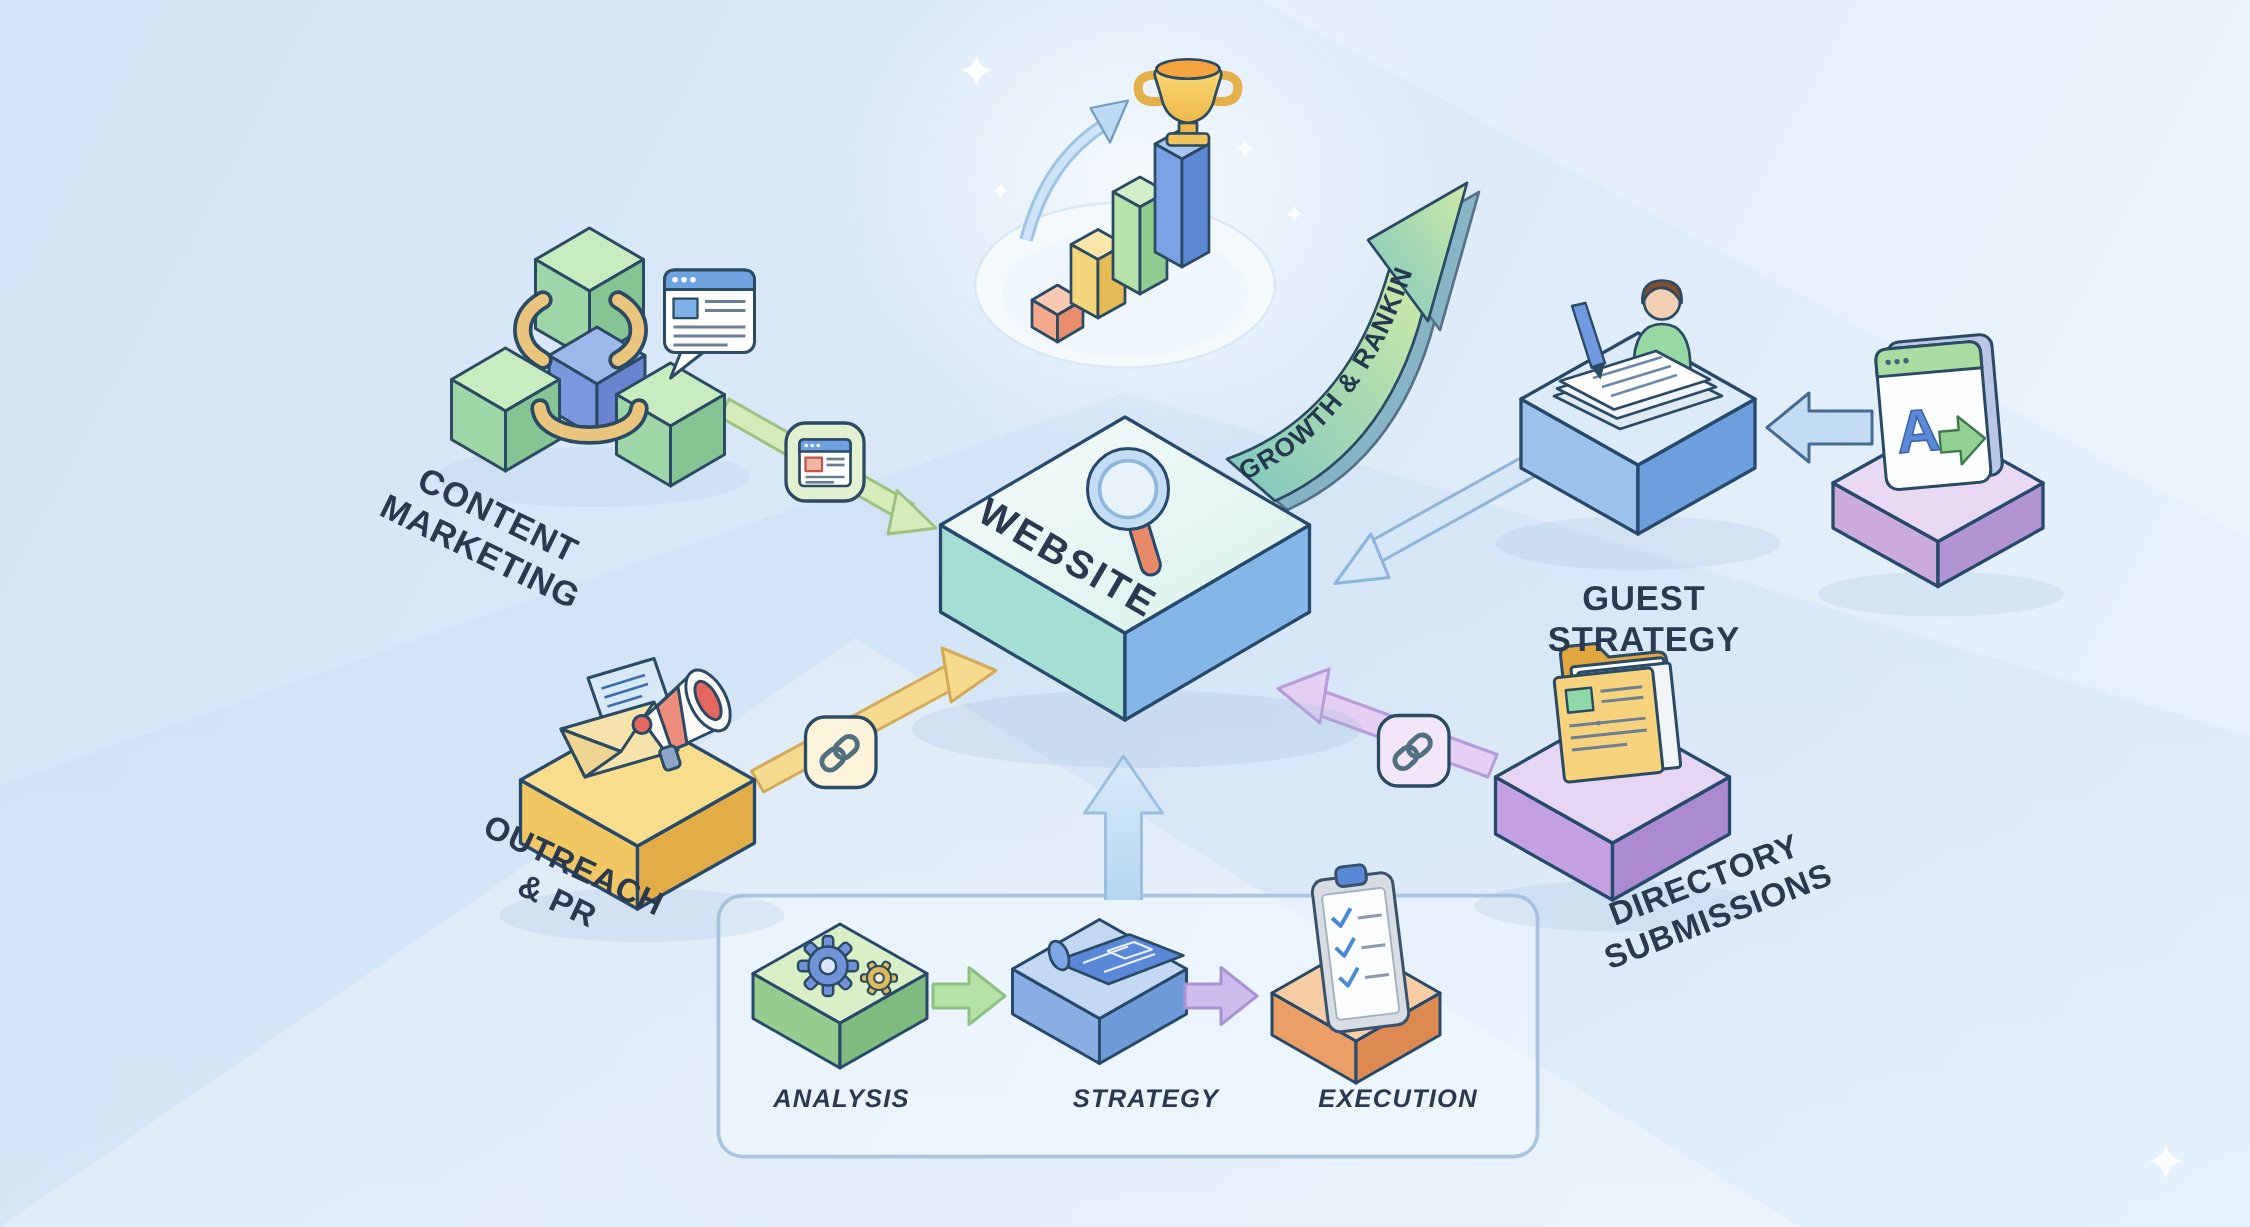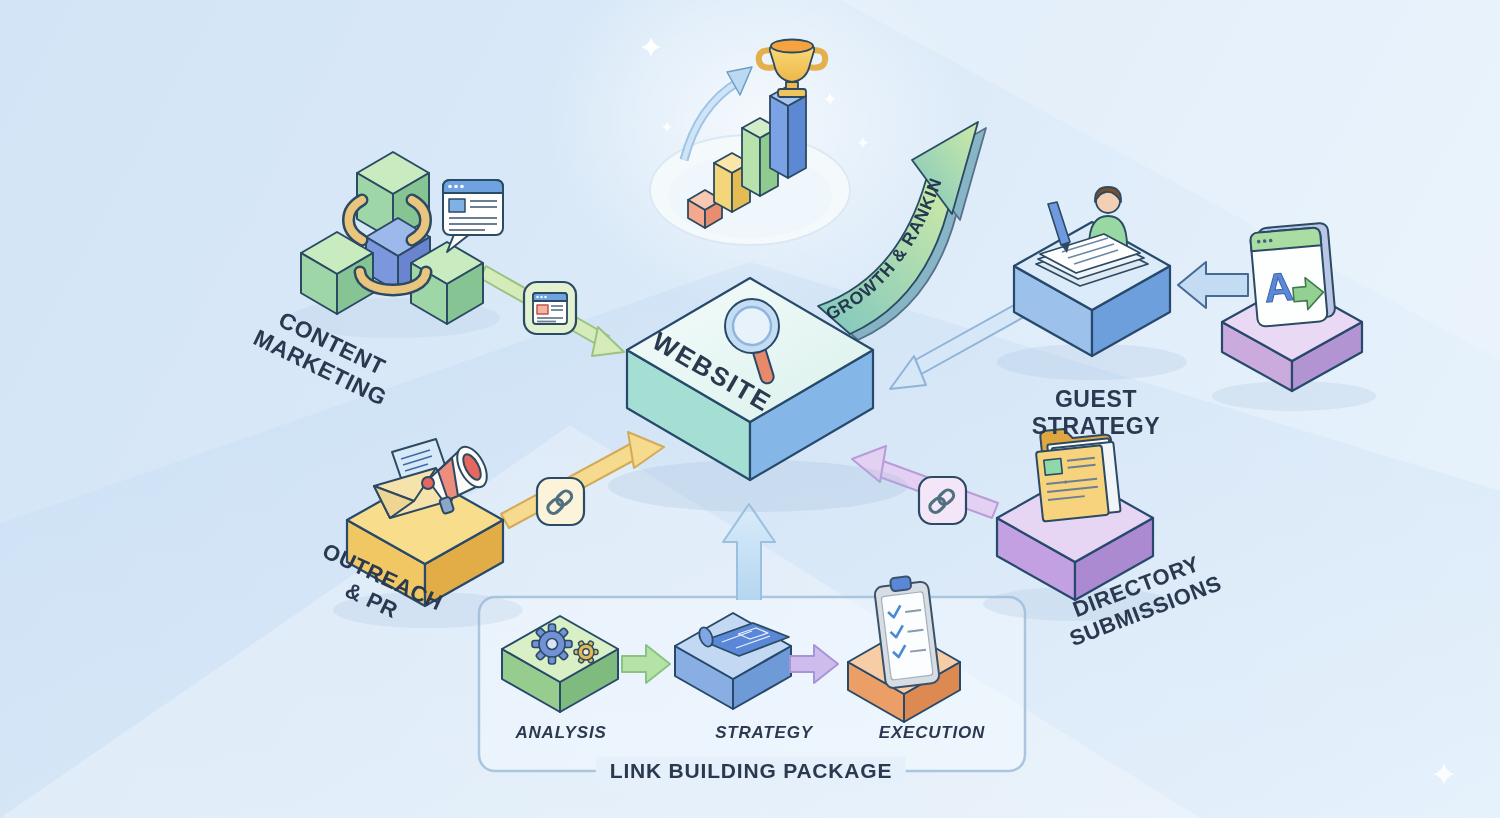--- a/index.html
+++ b/index.html
@@ -401,14 +401,13 @@
 
   <div class="lbl lbl-directory" style="left:1141px;top:599px;">
     <span>DIRECTORY</span>
     <span class="l2">SUBMISSIONS</span>
   </div>
 
   <div class="lbl lbl-step" style="left:561px;top:733px;">ANALYSIS</div>
   <div class="lbl lbl-step" style="left:764px;top:733px;">STRATEGY</div>
   <div class="lbl lbl-step" style="left:932px;top:733px;">EXECUTION</div>
 
-  <div class="lbl lbl-pkg" style="left:751px;top:771px;">LINK BUILDING PACKAGE</div>
 </div>
 
 </body></html>

